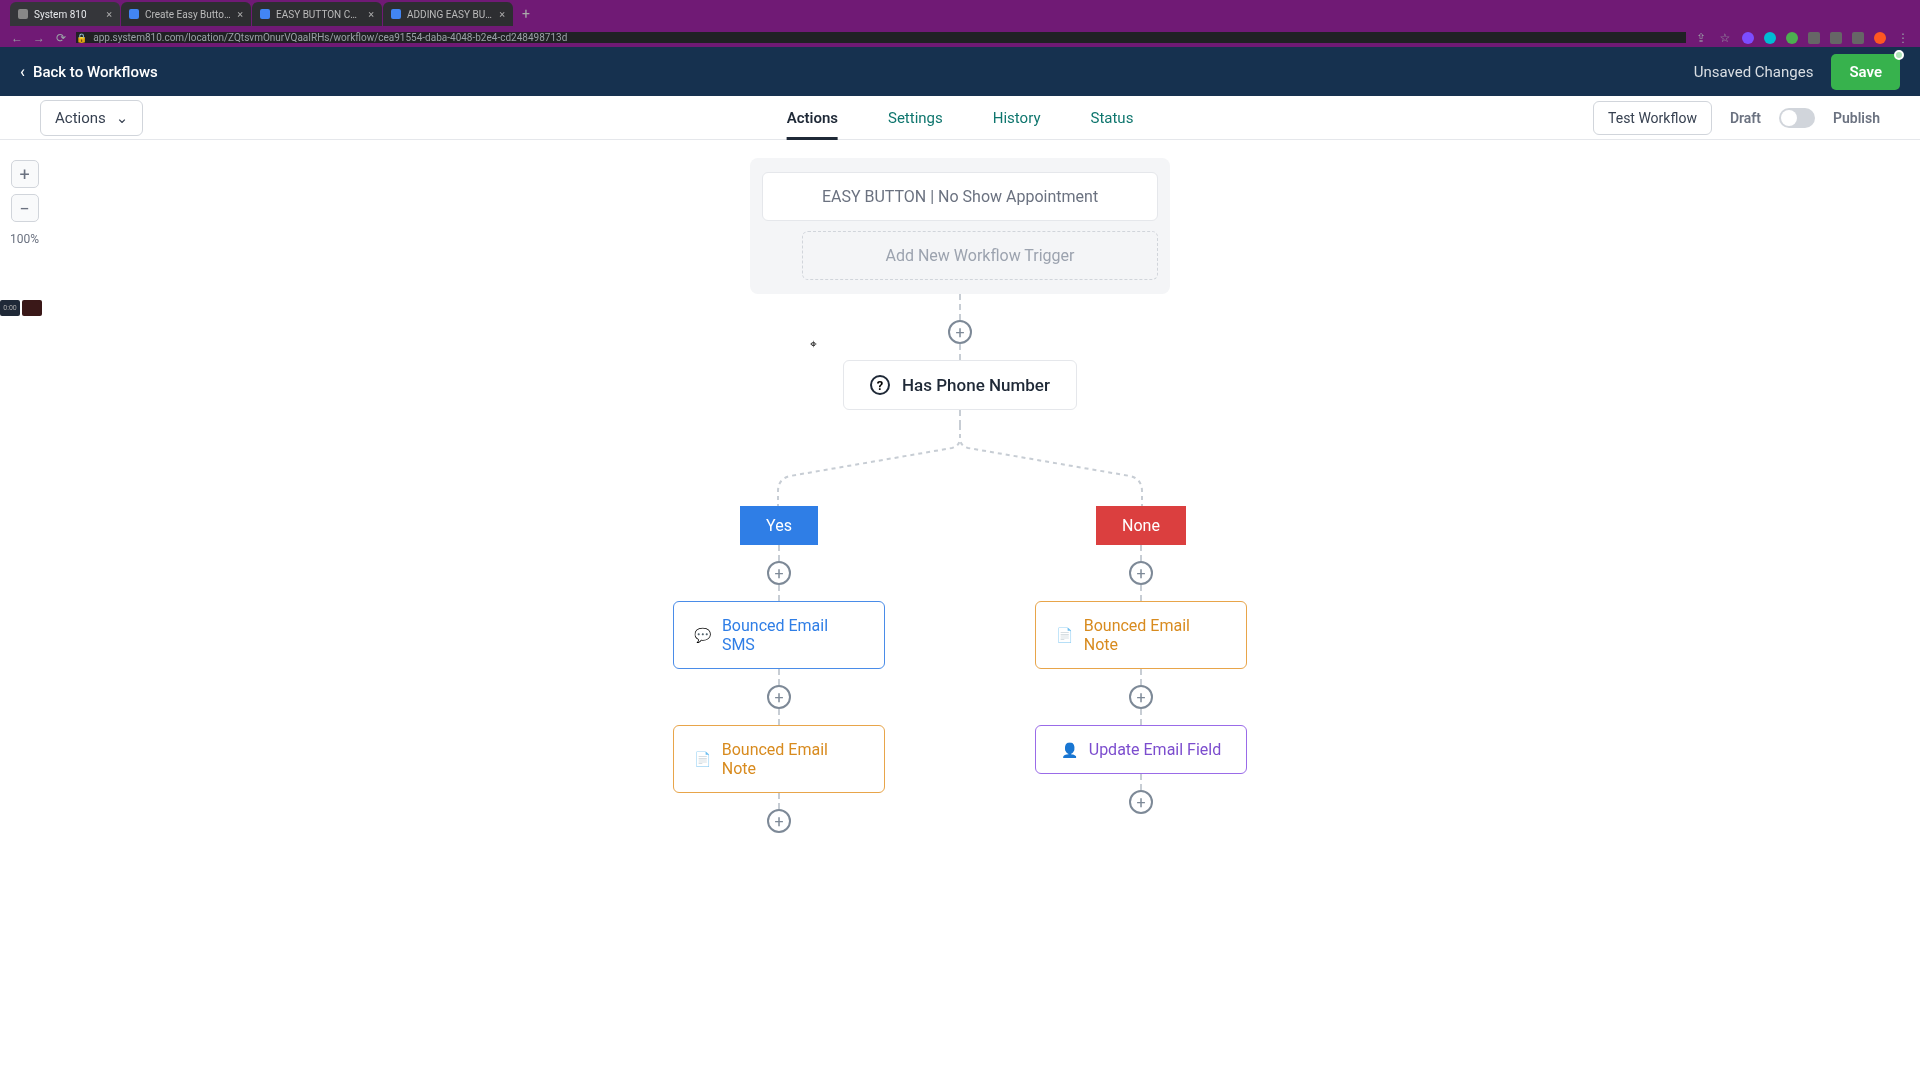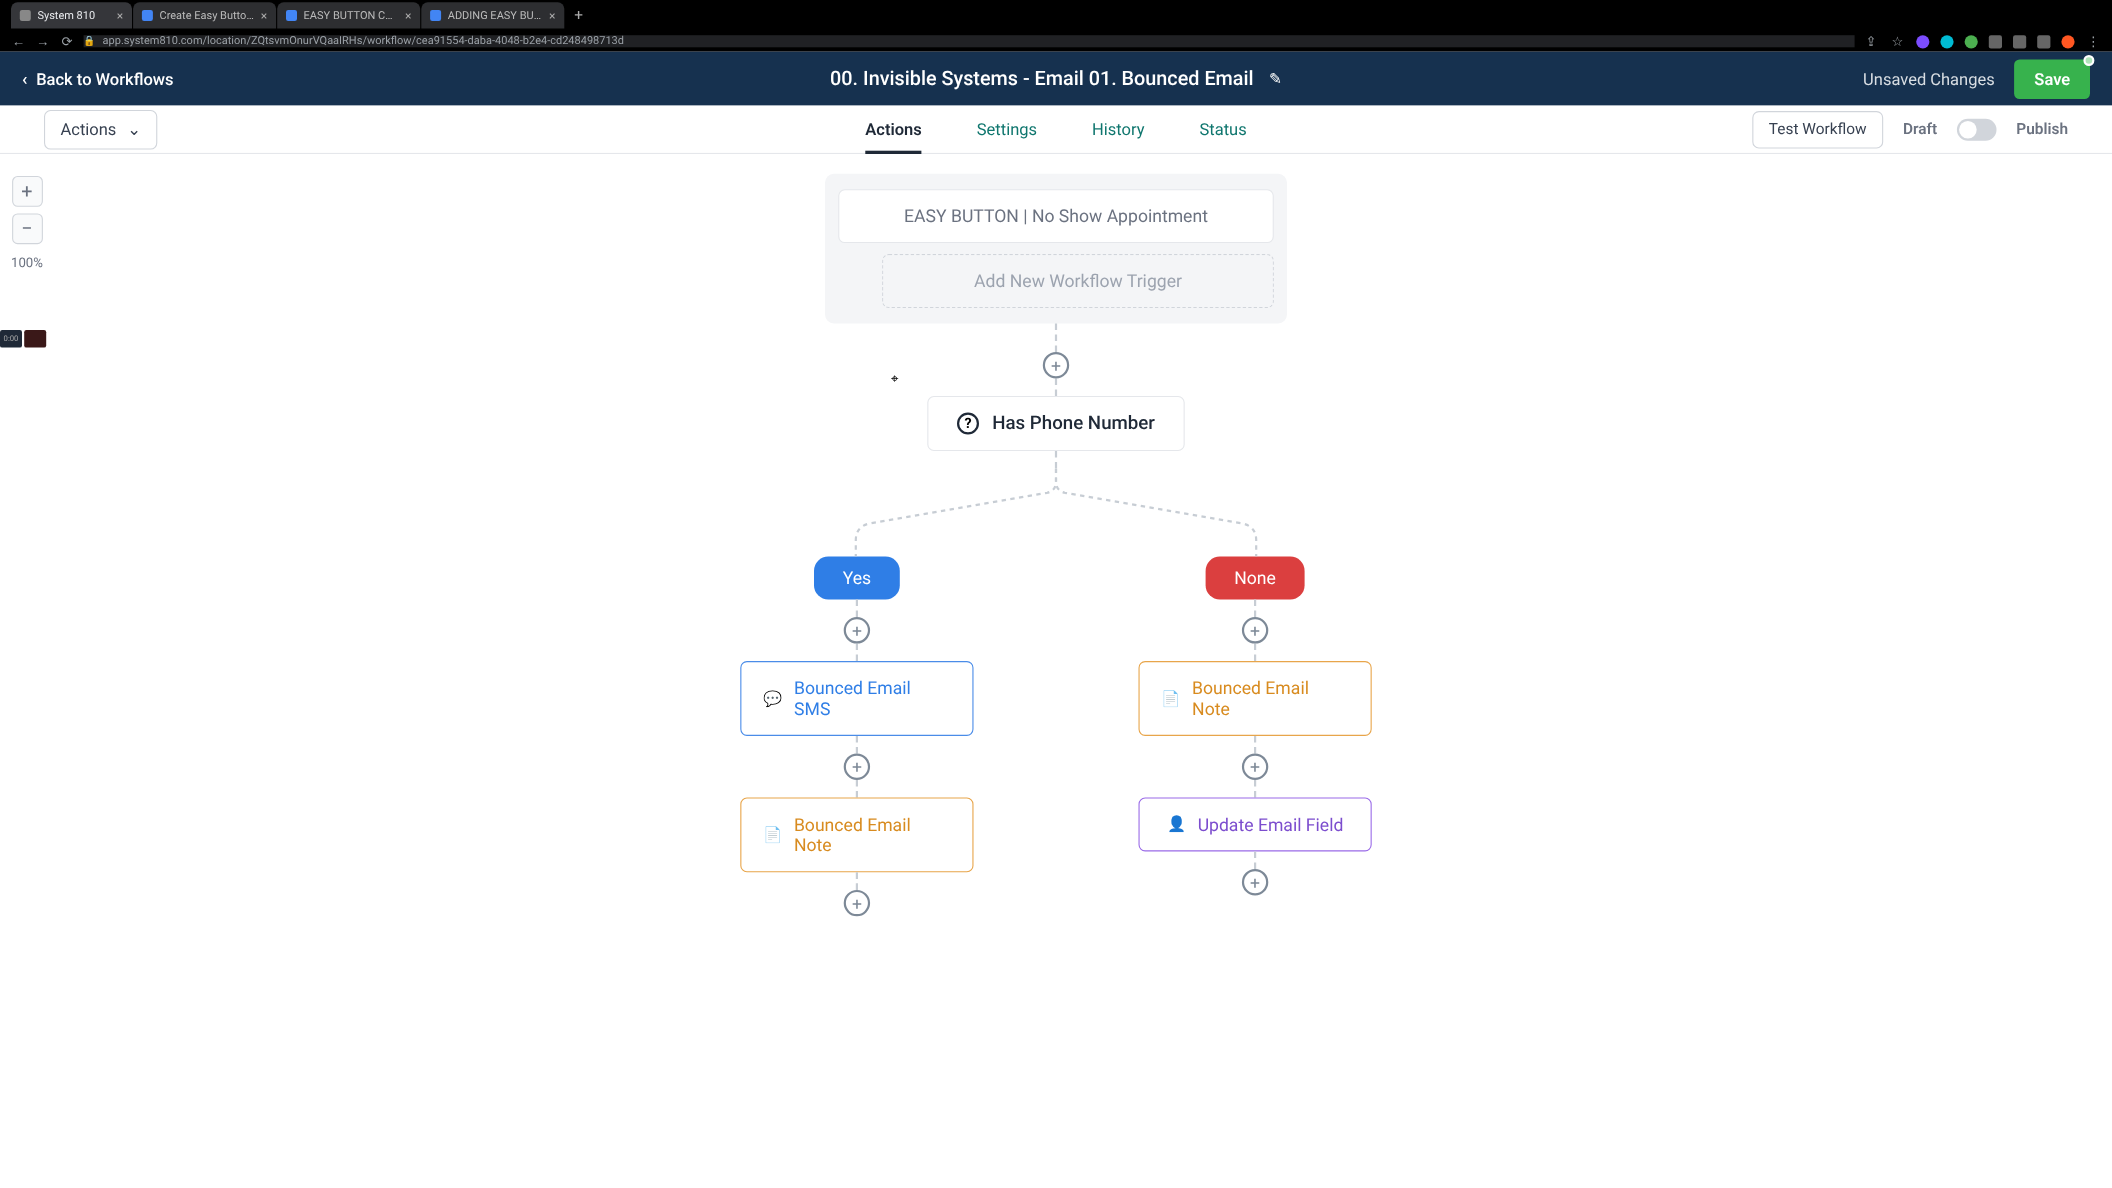--- a/index.html
+++ b/index.html
@@ -1,19 +1,19 @@
 <!DOCTYPE html>
 <html><head>
 <meta charset="utf-8">
 <style>
 * { margin: 0; padding: 0; box-sizing: border-box; font-family: -apple-system, BlinkMacSystemFont, "Segoe UI", Roboto, sans-serif; }
 body { background: #fff; overflow: hidden; }
 
 
-.browser-chrome { background: #000000; height: 47px; }
+.browser-chrome { background: #701a75; height: 47px; }
 .tab-strip { display: flex; align-items: center; height: 28px; padding-left: 10px; gap: 0; }
 .tab { display: flex; align-items: center; height: 24px; padding: 0 8px; font-size: 10px; color: #bbb; background: #2d2e31; border-radius: 6px 6px 0 0; margin-right: 1px; min-width: 110px; max-width: 130px; position: relative; }
 .tab.active { background: #35363a; color: #e8eaed; }
 .tab-favicon { width: 10px; height: 10px; background: #888; border-radius: 2px; margin-right: 6px; flex-shrink: 0; }
 .tab-favicon.blue { background: #4285f4; }
 .tab-text { overflow: hidden; white-space: nowrap; text-overflow: ellipsis; flex: 1; }
 .tab-close { margin-left: 6px; font-size: 11px; color: #aaa; }
 .new-tab { color: #aaa; font-size: 14px; margin-left: 8px; }
 .url-bar { display: flex; align-items: center; height: 19px; padding: 0 10px; gap: 8px; }
 .nav-icon { width: 14px; height: 14px; display: flex; align-items: center; justify-content: center; color: #9aa0a6; font-size: 12px; }
@@ -76,21 +76,21 @@
 .condition-box { background: #fff; border: 1px solid #e5e7eb; border-radius: 6px; padding: 14px 24px; width: 234px; margin: 0 auto; display: flex; align-items: center; justify-content: center; gap: 12px; cursor: pointer; }
 .q-icon { width: 20px; height: 20px; border: 2px solid #1f2937; border-radius: 50%; display: flex; align-items: center; justify-content: center; font-size: 13px; font-weight: 700; }
 .cond-label { font-size: 17px; color: #1f2937; font-weight: 500; }
 
 .branch-split { position: relative; height: 80px; width: 460px; margin: 0 auto; }
 .branch-split svg { position: absolute; top: 0; left: 0; }
 
 .branches { display: flex; justify-content: center; gap: 150px; }
 .branch { display: flex; flex-direction: column; align-items: center; width: 212px; }
 
-.label-node { padding: 10px 26px; border-radius: 13px; font-size: 16px; color: #fff; cursor: pointer; }
+.label-node { padding: 10px 26px; border-radius: 0; font-size: 16px; color: #fff; cursor: pointer; }
 .label-node.yes { background: #2f7ee6; }
 .label-node.none { background: #db3f3f; }
 
 .action-box { background: #fff; border-radius: 6px; padding: 14px 20px; width: 212px; display: flex; align-items: center; justify-content: center; gap: 10px; font-size: 16px; cursor: pointer; }
 .action-box.blue { border: 1.5px solid #4a8ce8; color: #2f7ee6; }
 .action-box.orange { border: 1.5px solid #e8a54a; color: #d88b1f; }
 .action-box.purple { border: 1.5px solid #9a6be8; color: #7c4dce; }
 .ai { width: 18px; height: 18px; display: flex; align-items: center; justify-content: center; font-size: 14px; }
 .ai.sms { color: #2f7ee6; }
 .ai.note { color: #d88b1f; }
@@ -146,24 +146,20 @@
       <div class="nav-icon">⋮</div>
     </div>
   </div>
 </div>
 
 <div class="app-header">
   <div class="back-link">
     <span class="chev-left">‹</span>
     <span>Back to Workflows</span>
   </div>
-  <div class="title-wrap">
-    <span>00. Invisible Systems - Email 01. Bounced Email</span>
-    <span class="edit-icon">✎</span>
-  </div>
   <div class="header-right">
     <span class="unsaved">Unsaved Changes</span>
     <button class="save-btn">
       <span>Save</span>
       <span class="save-dot"></span>
     </button>
   </div>
 </div>
 
 <div class="sub-header">

